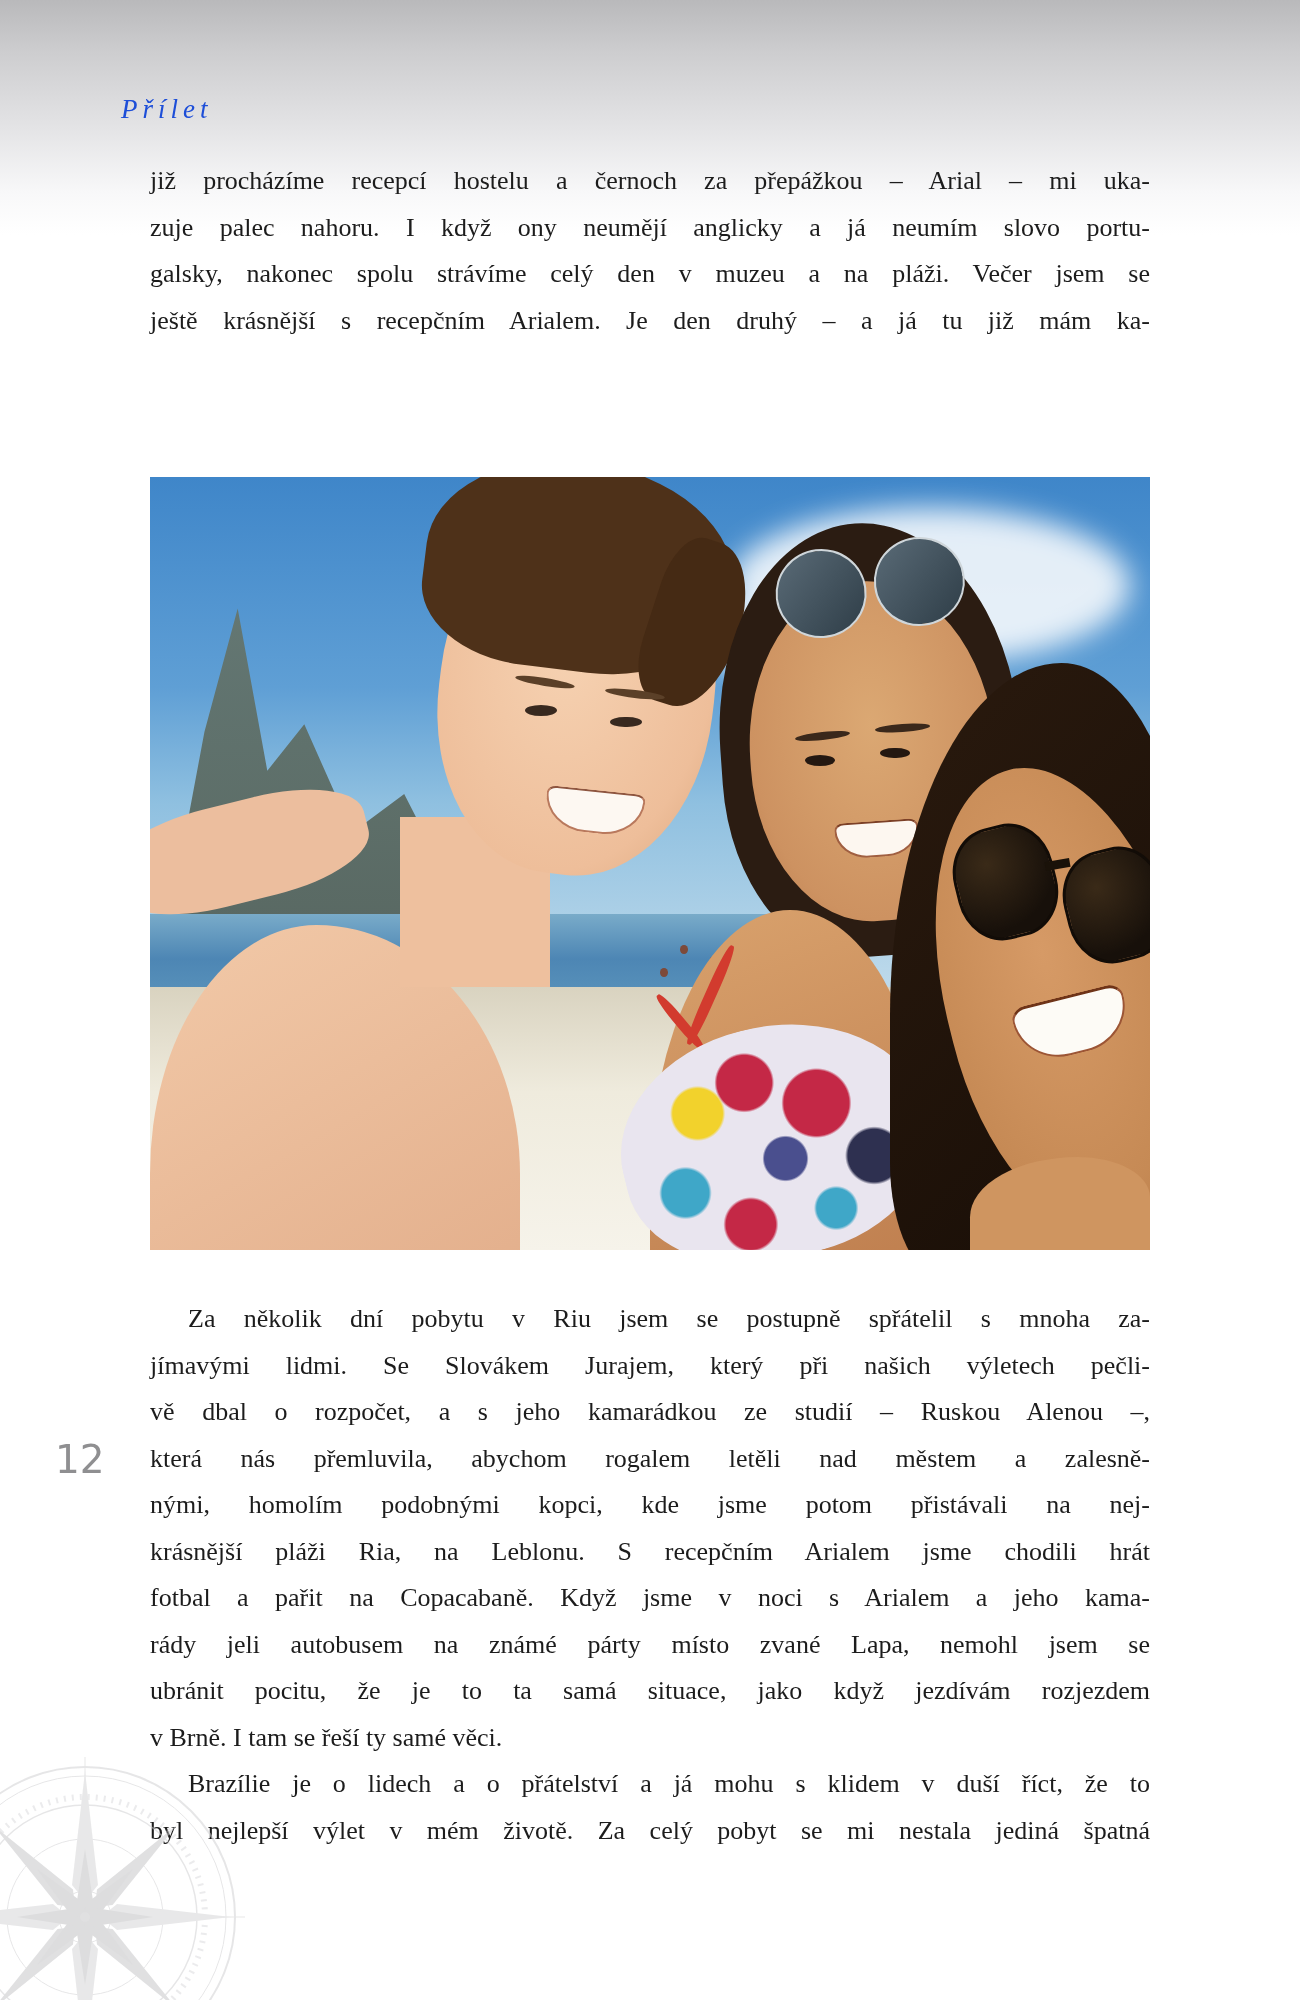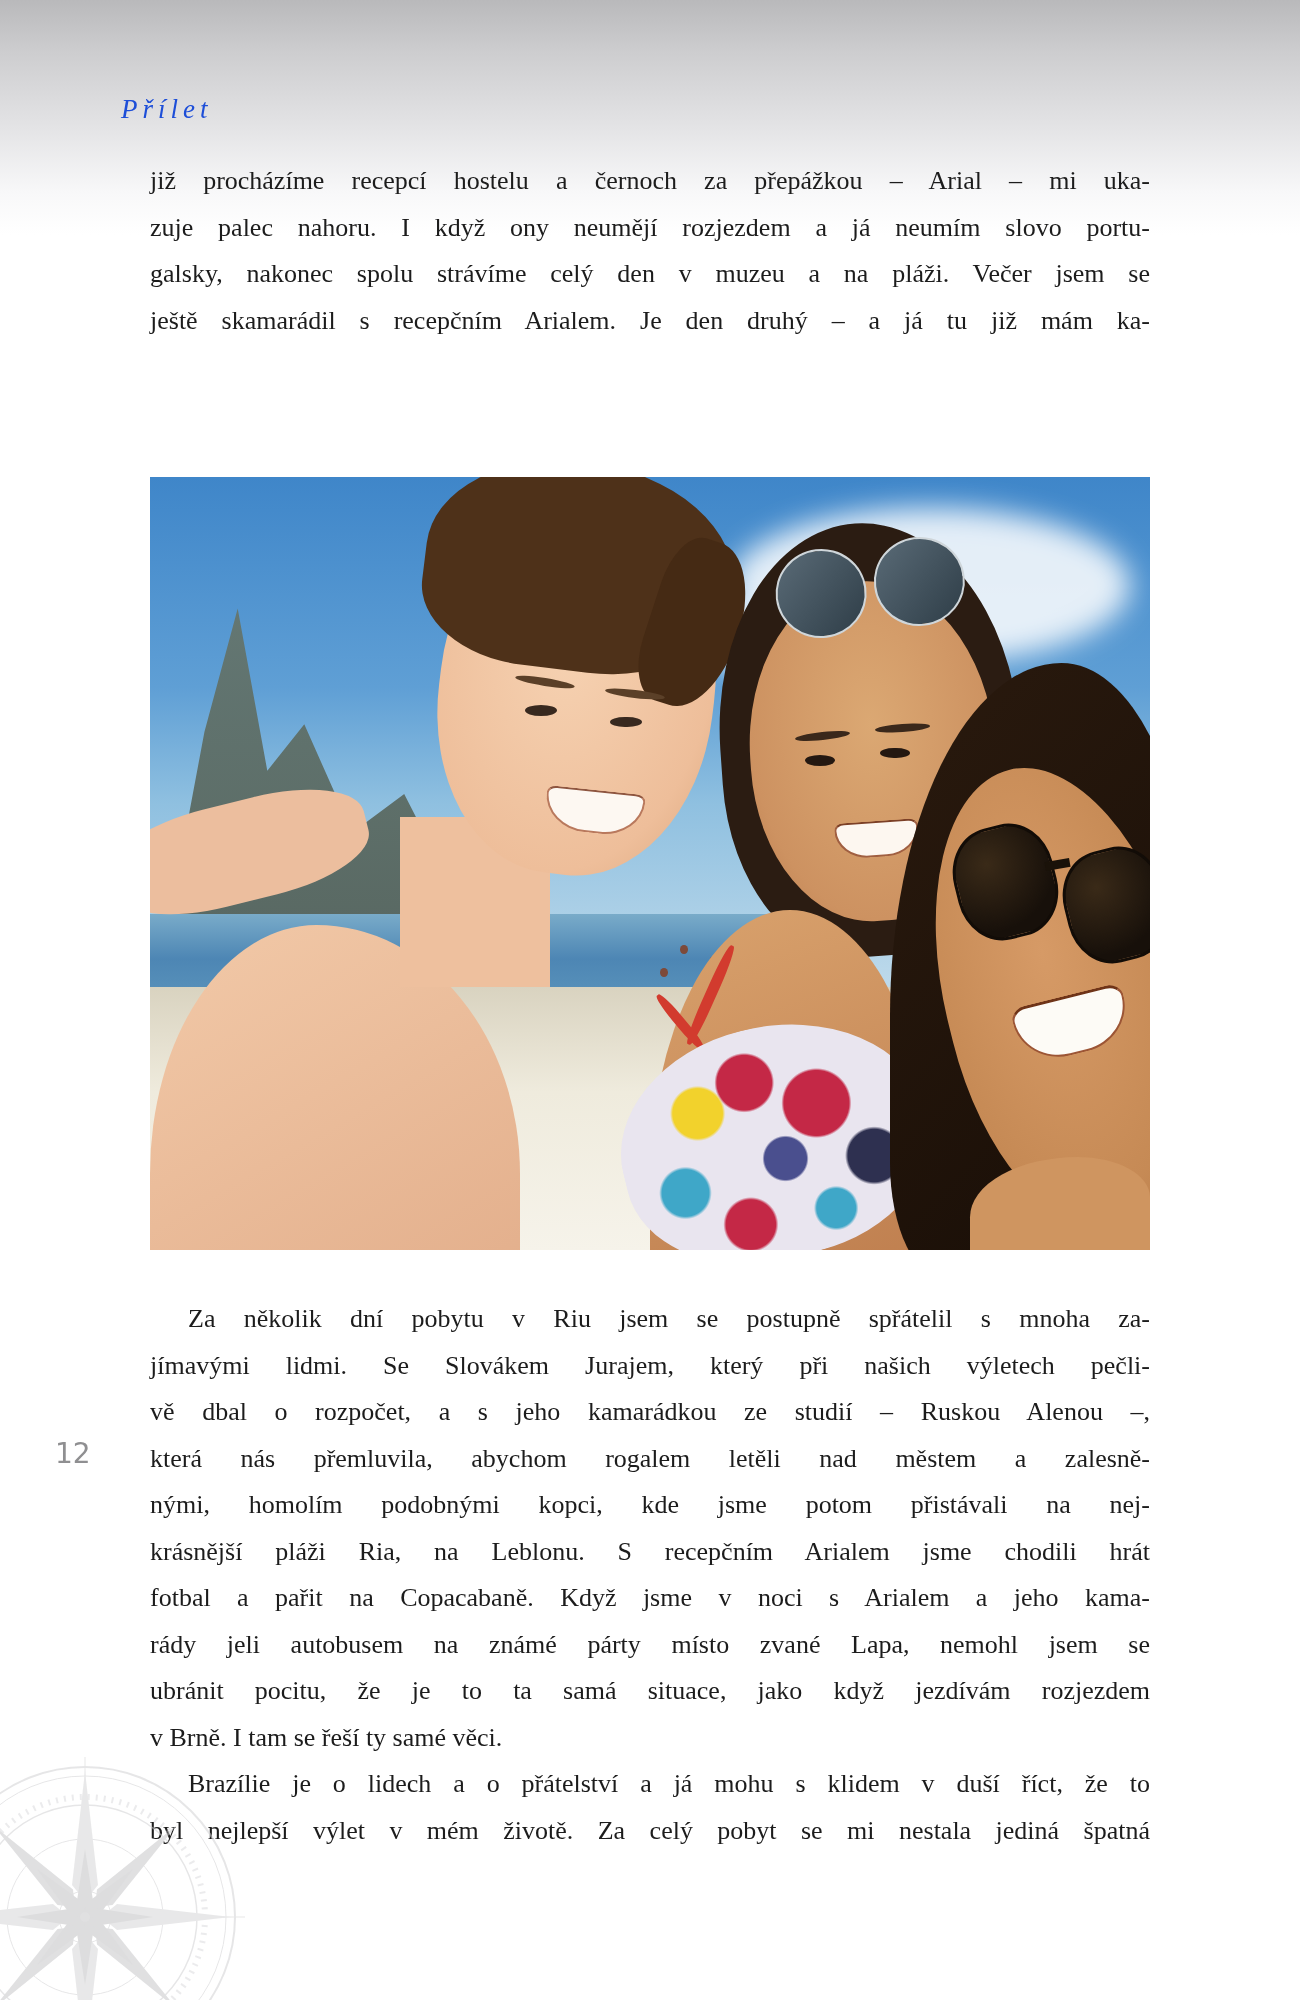--- a/index.html
+++ b/index.html
@@ -18,21 +18,21 @@
     position:absolute;left:121px;top:92px;
     font-family:"Liberation Serif", serif;
     font-style:italic;
     font-size:27px;line-height:34px;
     letter-spacing:5px;
     color:#1d4ed8;
   }
   .page-number{
     position:absolute;left:55px;top:1437px;
     font-family:"DejaVu Sans", sans-serif;
-    font-size:28px;color:#8f8f91;
+    font-size:39px;color:#8f8f91;
   }
   .textblock{
     position:absolute;left:150px;width:1000px;
     font-size:26px;line-height:46.5px;color:#1c1c1c;
   }
   .tb1{top:158px;}
   .tb2{top:1296px;}
   .tline{white-space:normal;}
   .tline.just{text-align:justify;text-align-last:justify;}
   .tline.indent{text-indent:38px;}
@@ -111,23 +111,23 @@
 <body>
 
 <div class="page">
 
   <div class="top-gradient"></div>
 
   <div class="chapter-header">Přílet</div>
 
   <div class="textblock tb1">
       <div class="tline just">již procházíme recepcí hostelu a černoch za přepážkou – Arial – mi uka-</div>
-      <div class="tline just">zuje palec nahoru. I když ony neumějí rozjezdem a já neumím slovo portu-</div>
+      <div class="tline just">zuje palec nahoru. I když ony neumějí anglicky a já neumím slovo portu-</div>
       <div class="tline just">galsky, nakonec spolu strávíme celý den v muzeu a na pláži. Večer jsem se</div>
-      <div class="tline just">ještě skamarádil s recepčním Arialem. Je den druhý – a já tu již mám ka-</div>
+      <div class="tline just">ještě krásnější s recepčním Arialem. Je den druhý – a já tu již mám ka-</div>
     </div>
 
   <div class="photo" title="Selfie of three smiling friends on a sunny beach in Rio de Janeiro: a young man with brown hair, a woman with sunglasses on her head and a colorful bikini top, and a woman wearing large dark sunglasses; mountain, sea, swimmers, city buildings and red beach umbrellas in the background">
     <div class="sky"></div>
     <div class="cloud1"></div>
     <div class="cloud2"></div>
     <div class="mountain"></div>
     <div class="sea"></div>
     <div class="sand"></div>
     <span class="swimmer" style="left:53%;top:60.5%;"></span>

